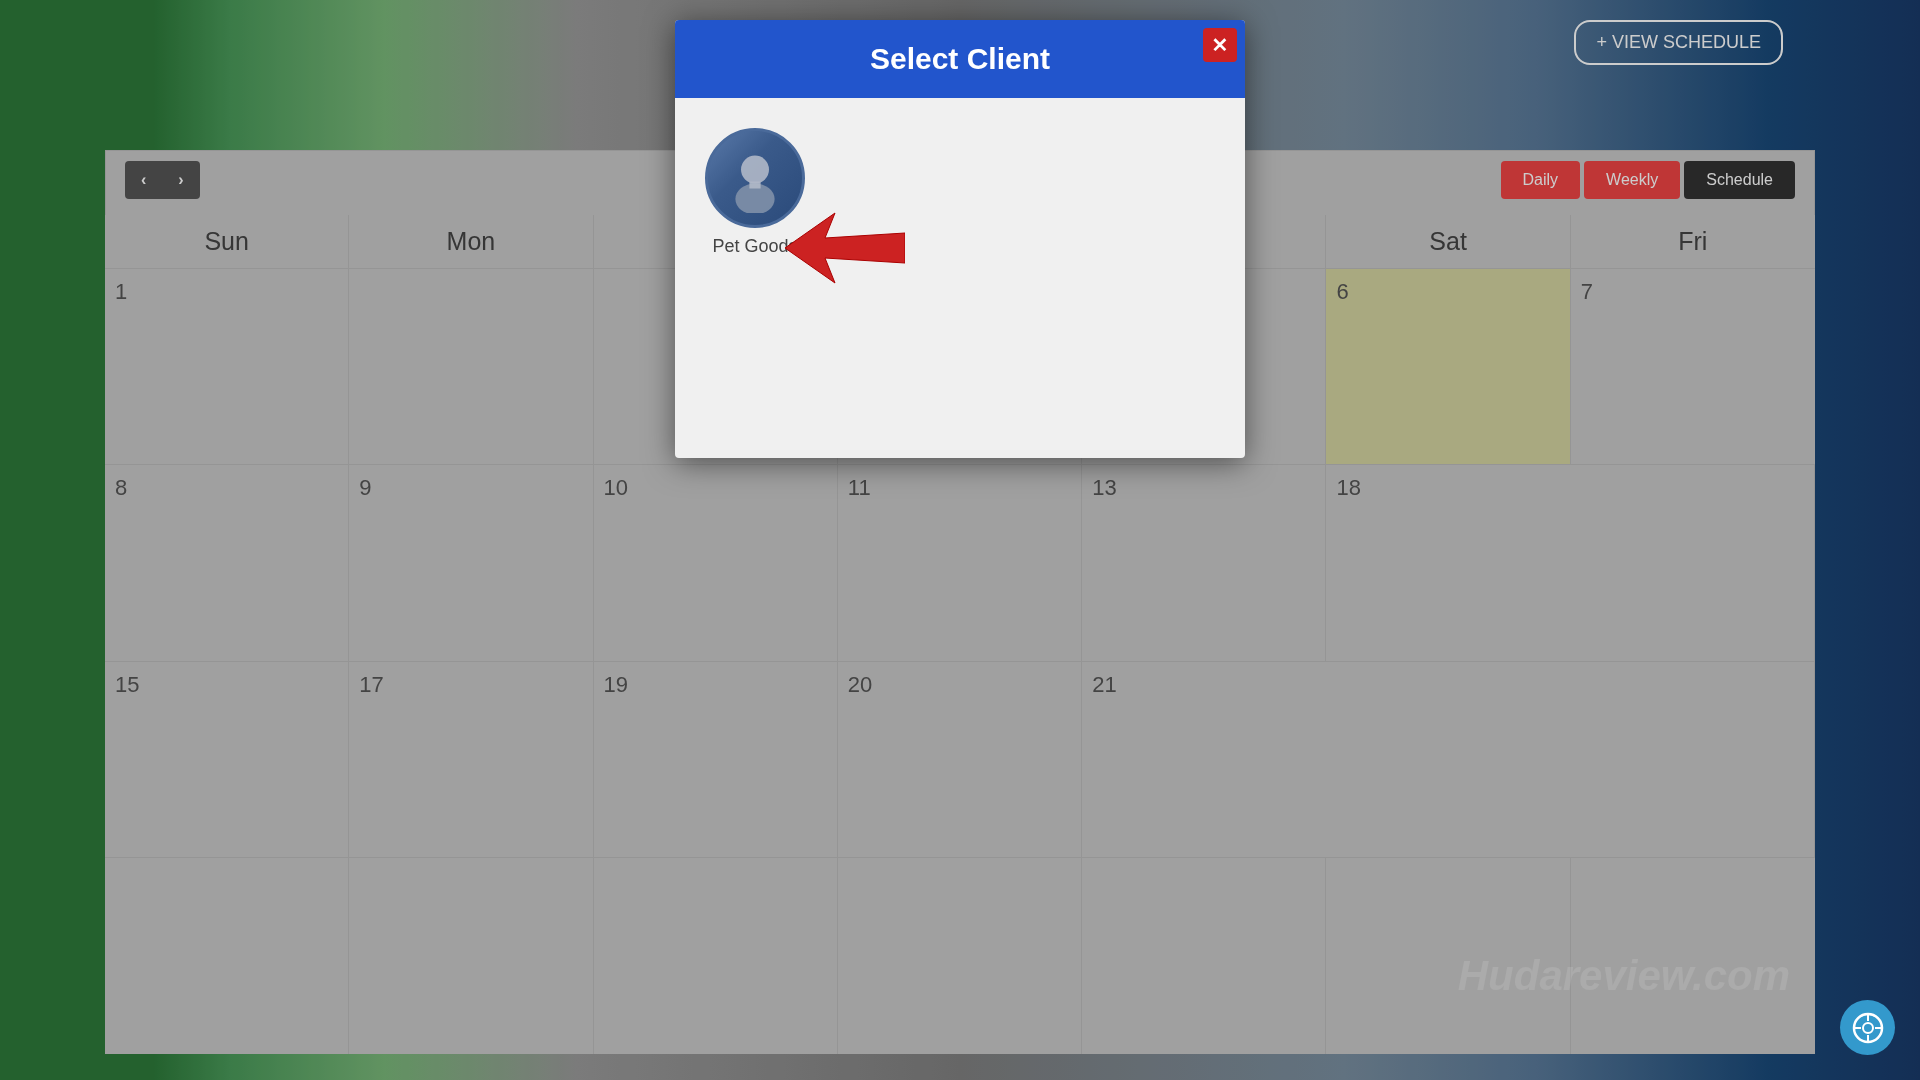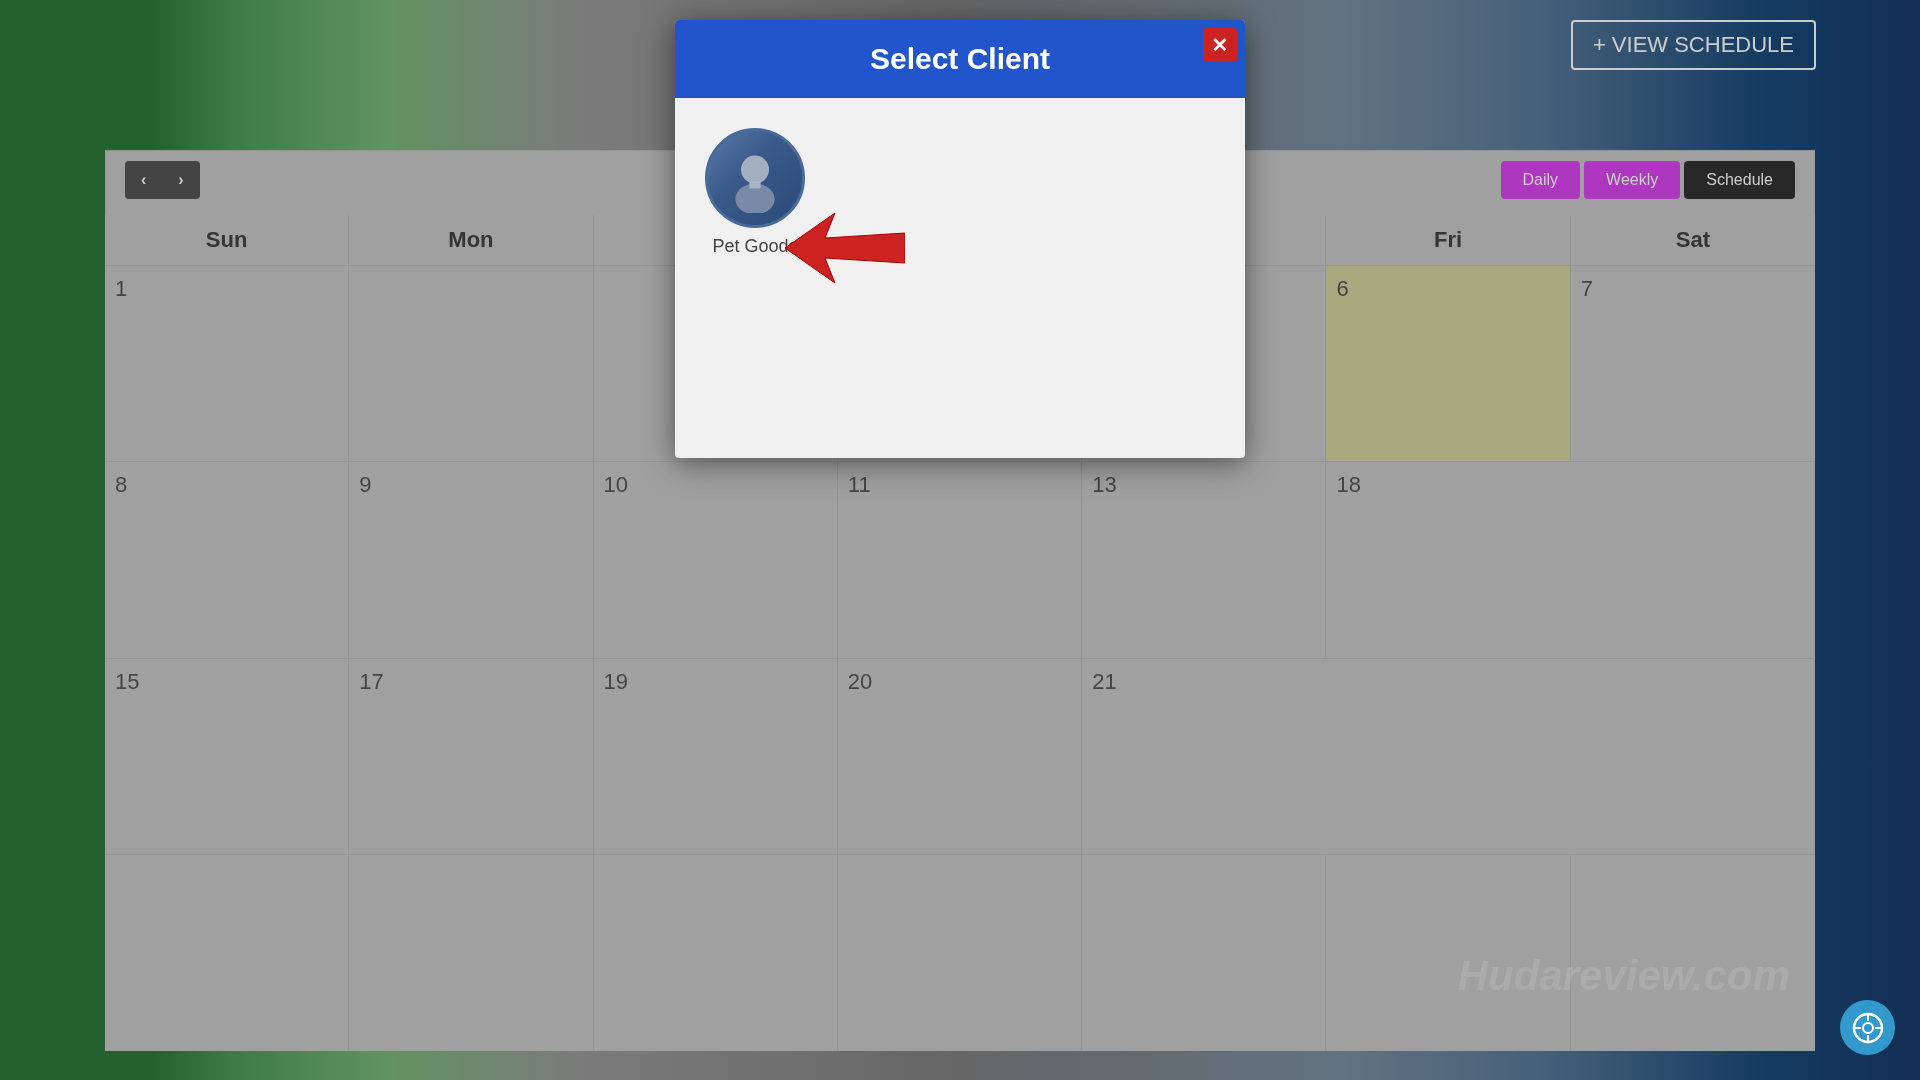--- a/index.html
+++ b/index.html
@@ -68,21 +68,21 @@
     .nav-btn:last-child {
       border-radius: 0 4px 4px 0;
     }
 
     .view-buttons {
       display: flex;
       gap: 4px;
     }
 
     .view-btn {
-      background: #d946ef;
+      background: #ef4444;
       color: white;
       border: none;
       padding: 10px 22px;
       cursor: pointer;
       font-size: 16px;
       border-radius: 4px;
     }
 
     .view-btn.active {
       background: #333;
@@ -102,23 +102,23 @@
     .day-headers {
       display: grid;
       grid-template-columns: repeat(7, 1fr);
       background: #c8c8c8;
       border-bottom: 1px solid #bbb;
     }
 
     .day-header {
       text-align: center;
       padding: 12px 0;
-      font-size: 22px;
+      font-size: 25px;
       color: #444;
-      font-weight: bold;
+      font-weight: normal;
       border-right: 1px solid #bbb;
     }
 
     .day-header:last-child {
       border-right: none;
     }
 
     
     .calendar-rows {
       display: grid;
@@ -165,28 +165,28 @@
       font-size: 48px;
       font-weight: bold;
       letter-spacing: 2px;
       white-space: nowrap;
     }
 
     
     .view-schedule-btn {
       position: absolute;
       top: 20px;
-      right: 104px;
+      right: 137px;
       background: transparent;
       color: white;
       border: 2px solid white;
       padding: 10px 20px;
-      font-size: 22px;
-      cursor: pointer;
-      border-radius: 4px;
+      font-size: 18px;
+      cursor: pointer;
+      border-radius: 16px;
       z-index: 2;
     }
 
     
     .modal-overlay {
       position: absolute;
       top: 0; left: 0;
       width: 100%; height: 100%;
       background: rgba(0,0,0,0.2);
       z-index: 10;
@@ -352,22 +352,22 @@
   </div>
 </div>
 
 <div class="calendar-grid">
   <div class="day-headers">
     <div class="day-header">Sun</div>
     <div class="day-header">Mon</div>
     <div class="day-header">Tue</div>
     <div class="day-header">Wed</div>
     <div class="day-header">Thu</div>
+    <div class="day-header">Sat</div>
     <div class="day-header">Fri</div>
-    <div class="day-header">Sat</div>
   </div>
   <div class="calendar-rows">
 
     <div class="calendar-row">
       <div class="calendar-cell">1</div>
       <div class="calendar-cell"></div>
       <div class="calendar-cell"></div>
       <div class="calendar-cell"></div>
       <div class="calendar-cell"></div>
       <div class="calendar-cell today-highlight">6</div>

